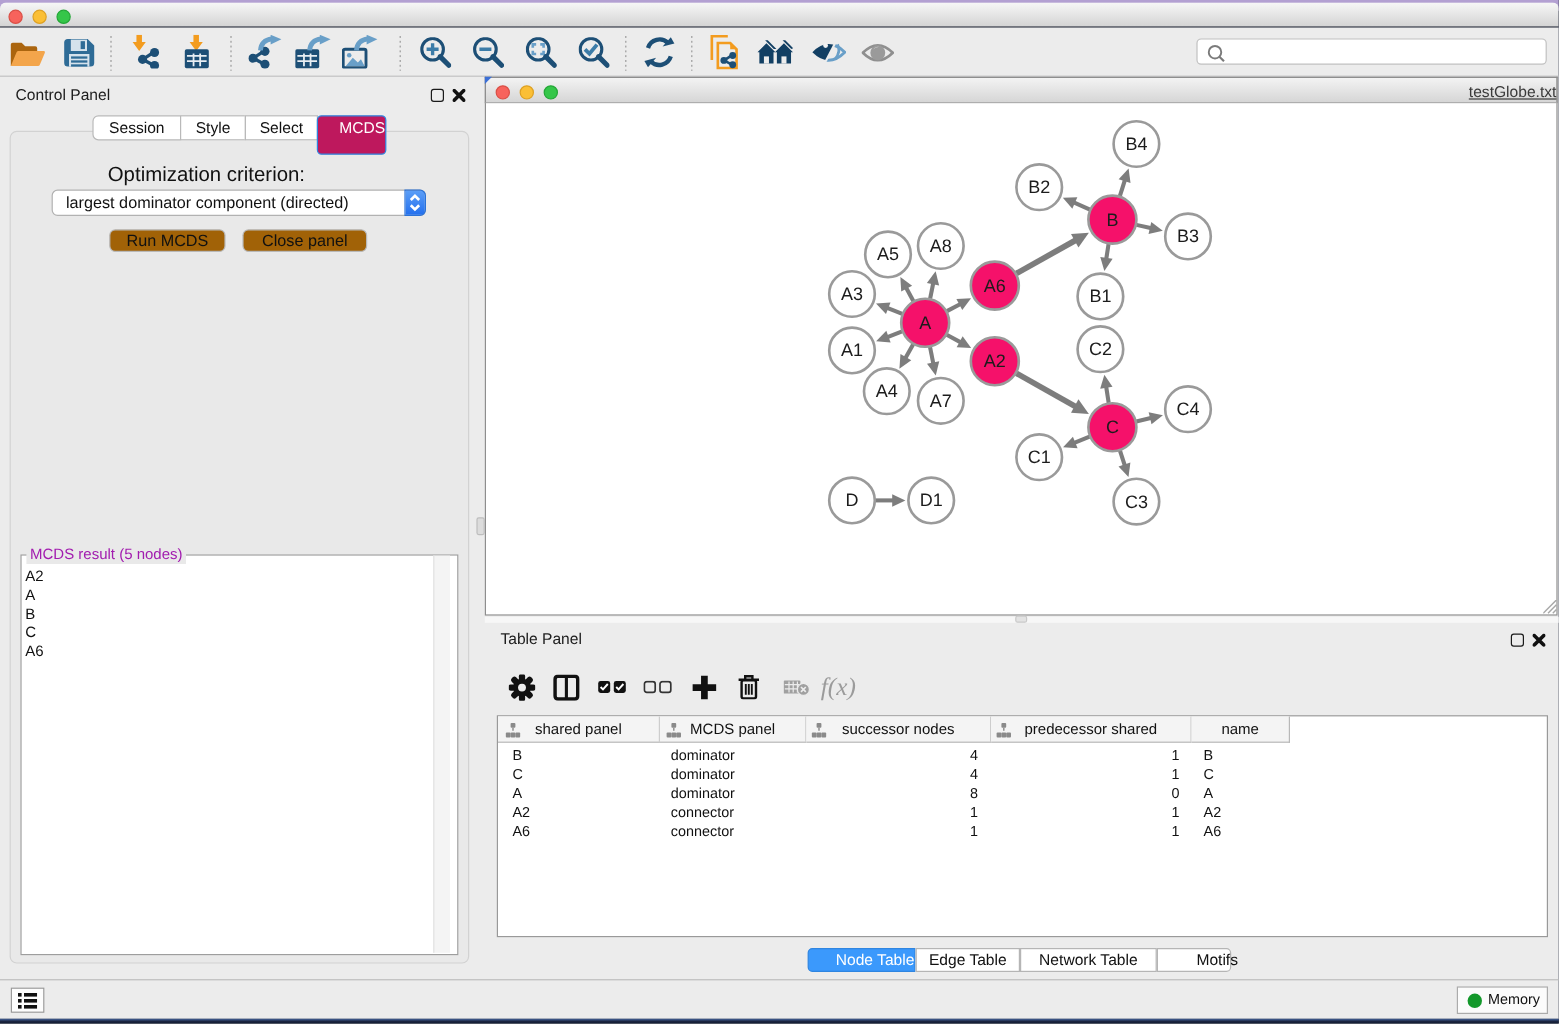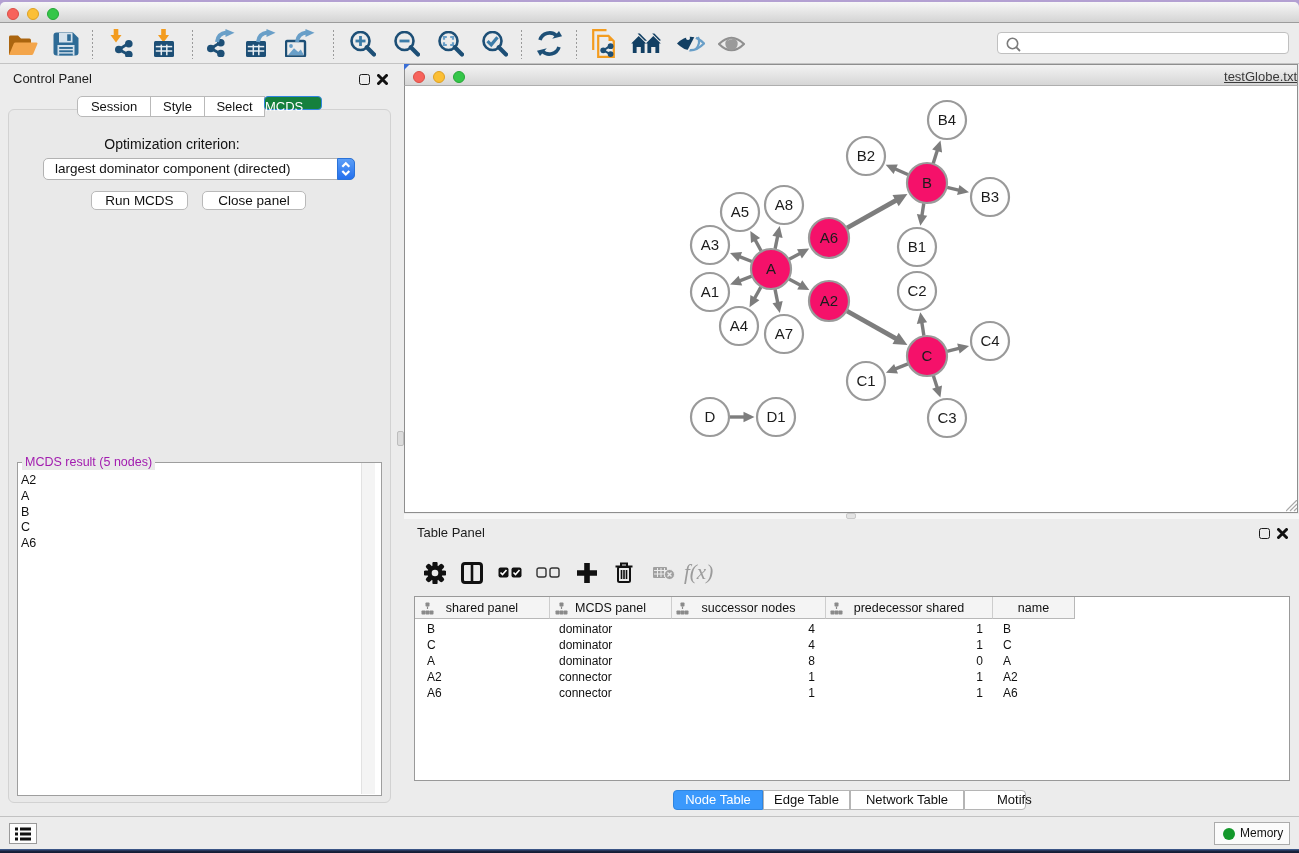--- a/index.html
+++ b/index.html
@@ -30,28 +30,28 @@
 #mainbg { left:0; top:64px; width:1299px; height:752px; background:#ececec; }
 
 
 #cp-title { left:13px; top:71px; font-size:13px; color:#1c1c1c; }
 #cp-float { left:359px; top:74px; width:11px; height:11px; border:1.6px solid #1a1a1a; border-radius:2.5px; }
 #cp-close { left:376px; top:68px; font-size:13px; font-weight:bold; color:#111; }
 #cp-panel { left:8px; top:109px; width:383px; height:694px; background:#e9e9e9;
   border:1px solid #d2d2d2; border-radius:6px; }
 .tab { position:absolute; top:96px; height:21px; background:#fff; border:1px solid #b9b9b9;
   font-size:13px; color:#111; text-align:center; line-height:19px; }
-#tab-mcds { position:absolute; top:96px; height:14px; background:#15803d; border:1px solid #2f85e0;
-  border-radius:4px; font-size:13px; color:#fff; text-align:left; line-height:19px; }
-#opt-label { left:8px; top:136px; width:328px; text-align:center; font-size:14px; color:#111; }
+#tab-mcds { position:absolute; top:96px; height:33px; background:#be185d; border:1px solid #2f85e0;
+  border-radius:4px; font-size:13px; color:#fff; text-align:right; line-height:19px; }
+#opt-label { left:8px; top:136px; width:328px; text-align:center; font-size:17px; color:#111; }
 #dropdown { left:43px; top:158px; width:312px; height:22px; background:#fff;
   border:1px solid #b2b2b2; border-radius:5px; font-size:13.5px; color:#111; line-height:20px; padding-left:11px; }
 #dd-btn { left:337px; top:158px; width:18px; height:22px; border-radius:0 5px 5px 0;
   background:linear-gradient(#5b9ef7,#2470ee); border:1px solid #2a72d8; }
-.btn { position:absolute; height:19px; background:#ffffff; border:1px solid #b9b9b9; border-radius:5px;
+.btn { position:absolute; height:19px; background:#a16207; border:1px solid #b9b9b9; border-radius:5px;
   font-size:13.5px; color:#111; text-align:center; line-height:17px; }
 #mcds-box { left:17px; top:462px; width:365px; height:334px; background:#fff; border:1px solid #9e9e9e; }
 #mcds-legend { left:22px; top:455px; height:15px; background:#e9e9e9; padding:0 3px;
   font-size:12.5px; color:#a21caf; line-height:15px; }
 #mcds-items { left:21px; top:473px; font-size:12.5px; color:#111; line-height:15.8px; }
 #mcds-scroll { left:361px; top:463px; width:14px; height:331px; background:#f4f4f4; border-left:1px solid #e2e2e2; }
 
 
 #grip { left:397px; top:431px; width:7px; height:15px; background:#dcdcdc; border:1px solid #bdbdbd; border-radius:2px; }
 
@@ -515,21 +515,21 @@
 <div class="tnum" style="left:700px; top:669px; width:115px;">1</div>
 <div class="tnum" style="left:870px; top:669px; width:113px;">1</div>
 <div class="trow" style="left:1003px; top:669px;">A2</div>
 <div class="trow" style="left:427px; top:685px;">A6</div>
 <div class="trow" style="left:559px; top:685px;">connector</div>
 <div class="tnum" style="left:700px; top:685px; width:115px;">1</div>
 <div class="tnum" style="left:870px; top:685px; width:113px;">1</div>
 <div class="trow" style="left:1003px; top:685px;">A6</div>
   </div>
 
-<div id="btab-node" style="left:673px; width:90px;">Node Table</div>
+<div id="btab-node" style="left:673px; width:90px;text-align:right;">Node Table</div>
 <div class="btab" style="left:763px; width:87px;">Edge Table</div>
 <div class="btab" style="left:850px; width:114px;">Network Table</div>
 <div class="btab" style="left:964px; width:62px; border-radius:0 4px 4px 0;padding-left:32px;">Motifs</div>
 
 <div class="abs" style="left:404px; top:514px; width:895px; height:5px; background:#f7f7f7;"></div>
 <div class="abs" style="left:846px; top:513px; width:10px; height:6px; background:#e3e3e3; border:1px solid #c9c9c9; border-radius:2px;"></div>
 <div id="statusbar" class="abs"></div>
 <div id="listbtn" class="abs">
     <svg class="abs" style="left:5px; top:2px;" width="16" height="15" viewBox="0 0 16 15">
       <rect x="0" y="1.5" width="3" height="3" fill="#111111"></rect>

